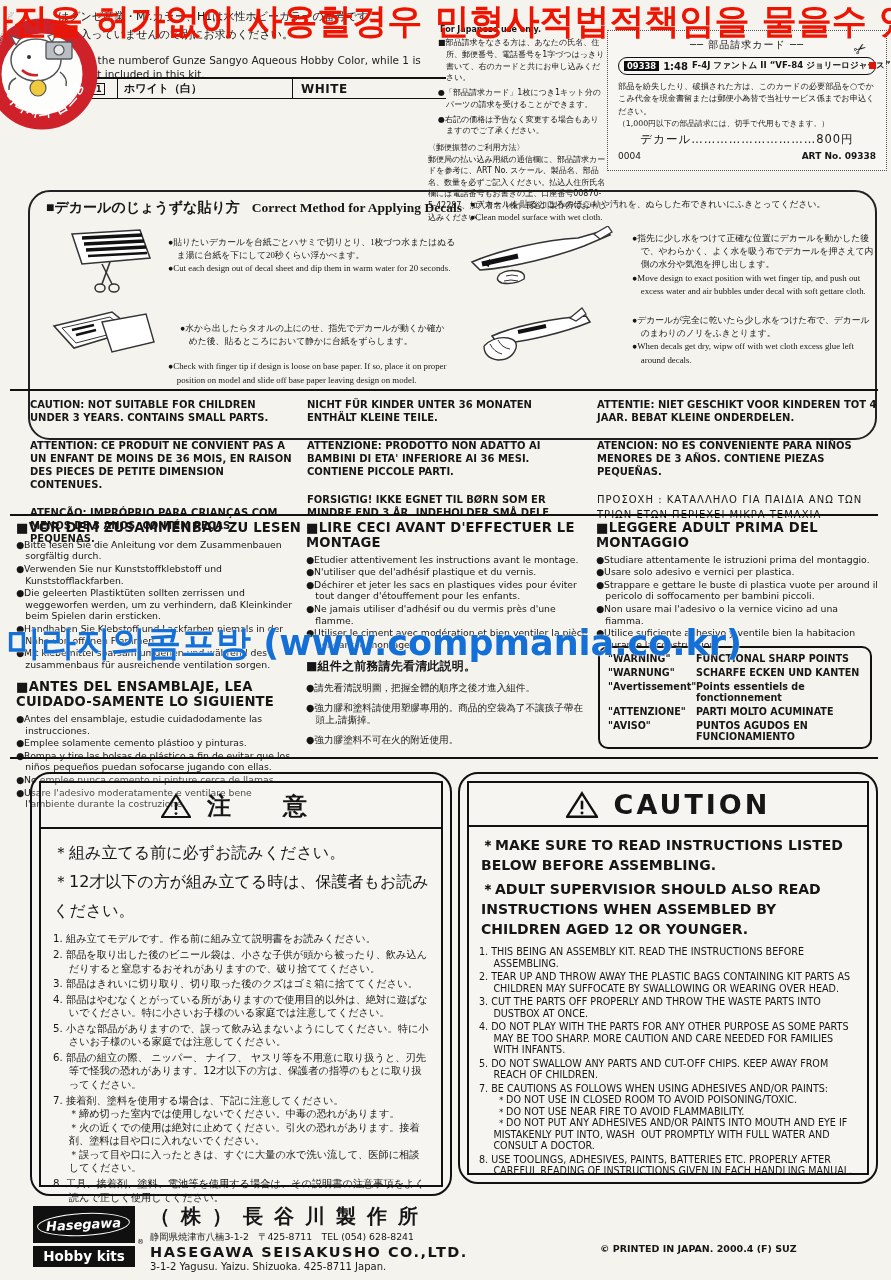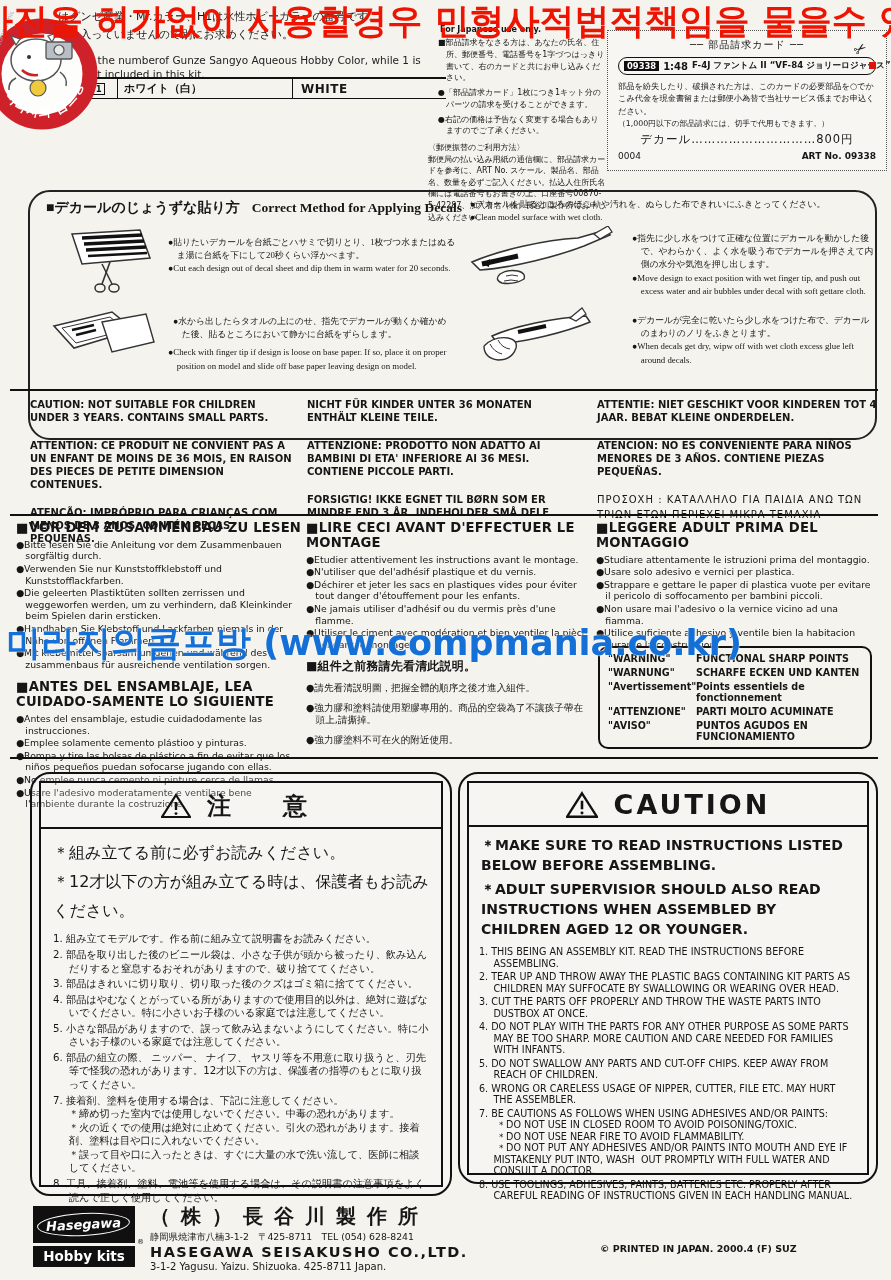--- a/index.html
+++ b/index.html
@@ -218,21 +218,21 @@
     </div>
 
     <svg class="dillu di2" width="110" height="62" viewBox="0 0 110 62">
       <polygon points="4,24 62,10 84,28 24,46" fill="#fff" stroke="#333" stroke-width="1.6"></polygon>
       <polygon points="12,26 60,15 76,28 26,41" fill="none" stroke="#333" stroke-width="1"></polygon>
       <polygon points="52,20 96,12 104,40 62,50" fill="#fff" stroke="#333" stroke-width="1.4"></polygon>
       <line x1="22" y1="28" x2="44" y2="23" stroke="#111" stroke-width="2.5"></line>
       <line x1="26" y1="33" x2="46" y2="28" stroke="#111" stroke-width="2.5"></line>
     </svg>
     <div class="dtext ds2">
-      <p class="hang" style="margin:5px">●水から出したらタオルの上にのせ、指先でデカールが動くか確かめた後、貼るところにおいて静かに台紙をずらします。</p>
+      <p class="hang" style="margin:12px">●水から出したらタオルの上にのせ、指先でデカールが動くか確かめた後、貼るところにおいて静かに台紙をずらします。</p>
       <p class="hang" style="margin:0">●Check with finger tip if design is loose on base paper. If so, place it on proper position on model and slide off base paper leaving design on model.</p>
     </div>
 
     <svg class="dillu di3" width="150" height="72" viewBox="0 0 150 72">
       <path d="M6 36 C 34 24, 78 14, 112 12 L 140 4 L 144 9 L 118 20 C 92 30, 46 42, 14 44 Z" fill="#fff" stroke="#333" stroke-width="1.6"></path>
       <path d="M128 8 L142 0 L146 6 L134 13 Z" fill="#fff" stroke="#333" stroke-width="1.3"></path>
       <path d="M16 38 L52 30" stroke="#111" stroke-width="5"></path>
       <path d="M16 38 l8 -5 l-1 8 z" fill="#111"></path>
       <path d="M34 48 q8 -5 18 -3 q8 2 6 8 q-10 6 -22 4 q-8 -3 -2 -9" fill="#fff" stroke="#333" stroke-width="1.4"></path>
       <path d="M40 50 q6 -2 12 0 M38 55 q7 -2 14 0" fill="none" stroke="#333" stroke-width="1"></path>
@@ -302,21 +302,21 @@
       <h3>■組件之前務請先看清此説明。</h3>
       <p class="hang">●請先看清説明圖，把握全體的順序之後才進入組件。</p>
       <p class="hang">●強力膠和塗料請使用塑膠專用的。商品的空袋為了不讓孩子帶在頭上,請撕掉。</p>
       <p class="hang">●強力膠塗料不可在火的附近使用。</p>
     </div>
   </div>
   <div class="abs asm asm3">
     <h3>■LEGGERE ADULT PRIMA DEL MONTAGGIO</h3>
     <p class="hang">●Studiare attentamente le istruzioni prima del montaggio.</p>
     <p class="hang">●Usare solo adesivo e vernici per plastica.</p>
-    <p class="hang">●Strappare e gettare le paper di plastica vuote per evitare il pericolo di soffocamento per bambini piccoli.</p>
+    <p class="hang">●Strappare e gettare le buste di plastica vuote per around il pericolo di soffocamento per bambini piccoli.</p>
     <p class="hang">●Non usare mai l'adesivo o la vernice vicino ad una fiamma.</p>
     <p class="hang">●Utilice suficiente adhesivo y ventile bien la habitacion durante la construccion.</p>
   </div>
 
   <div class="abs sharp">
     <div class="srow">
         <span class="sterm">"WARNING"</span>
         <span class="stext">FUNCTIONAL  SHARP  POINTS</span>
       </div>
     <div class="srow">
@@ -384,21 +384,20 @@
       <div class="cnotes-en">
         <div>＊MAKE SURE TO READ INSTRUCTIONS LISTED BELOW BEFORE ASSEMBLING.</div>
         <div>＊ADULT SUPERVISIOR SHOULD ALSO READ INSTRUCTIONS WHEN ASSEMBLED BY CHILDREN AGED 12 OR YOUNGER.</div>
       </div>
       <div class="citems-en">
         <div class="ml">1. THIS BEING AN ASSEMBLY KIT. READ THE INSTRUCTIONS BEFORE ASSEMBLING.</div>
         <div class="ml">2. TEAR UP AND THROW AWAY THE PLASTIC BAGS CONTAINING KIT PARTS AS CHILDREN MAY SUFFOCATE BY SWALLOWING OR WEARING OVER HEAD.</div>
         <div class="ml">3. CUT THE PARTS OFF PROPERLY AND THROW THE WASTE PARTS INTO DUSTBOX AT ONCE.</div>
         <div class="ml">4. DO NOT PLAY WITH THE PARTS FOR ANY OTHER PURPOSE AS SOME PARTS MAY BE TOO SHARP. MORE CAUTION AND CARE NEEDED FOR FAMILIES WITH INFANTS.</div>
         <div class="ml">5. DO NOT SWALLOW ANY PARTS AND CUT-OFF CHIPS. KEEP AWAY FROM REACH OF CHILDREN.</div>
-        <div class="ml">6. WRONG OR CARELESS USAGE OF NIPPER, CUTTER, FILE ETC. MAY HURT THE ASSEMBLER.</div>
         <div class="ml">7. BE CAUTIONS AS FOLLOWS WHEN USING ADHESIVES AND/OR PAINTS:
  ＊DO NOT USE IN CLOSED ROOM TO AVOID POISONING/TOXIC.
  ＊DO NOT USE NEAR FIRE TO AVOID FLAMMABILITY.
  ＊DO NOT PUT ANY ADHESIVES AND/OR PAINTS INTO MOUTH AND EYE IF MISTAKENLY PUT INTO, WASH  OUT PROMPTLY WITH FULL WATER AND CONSULT A DOCTOR.</div>
         <div class="ml">8. USE TOOLINGS, ADHESIVES, PAINTS, BATTERIES ETC. PROPERLY AFTER CAREFUL READING OF INSTRUCTIONS GIVEN IN EACH HANDLING MANUAL.</div>
       </div>
     </div>
   </div>
 
   <div class="abs logo">

